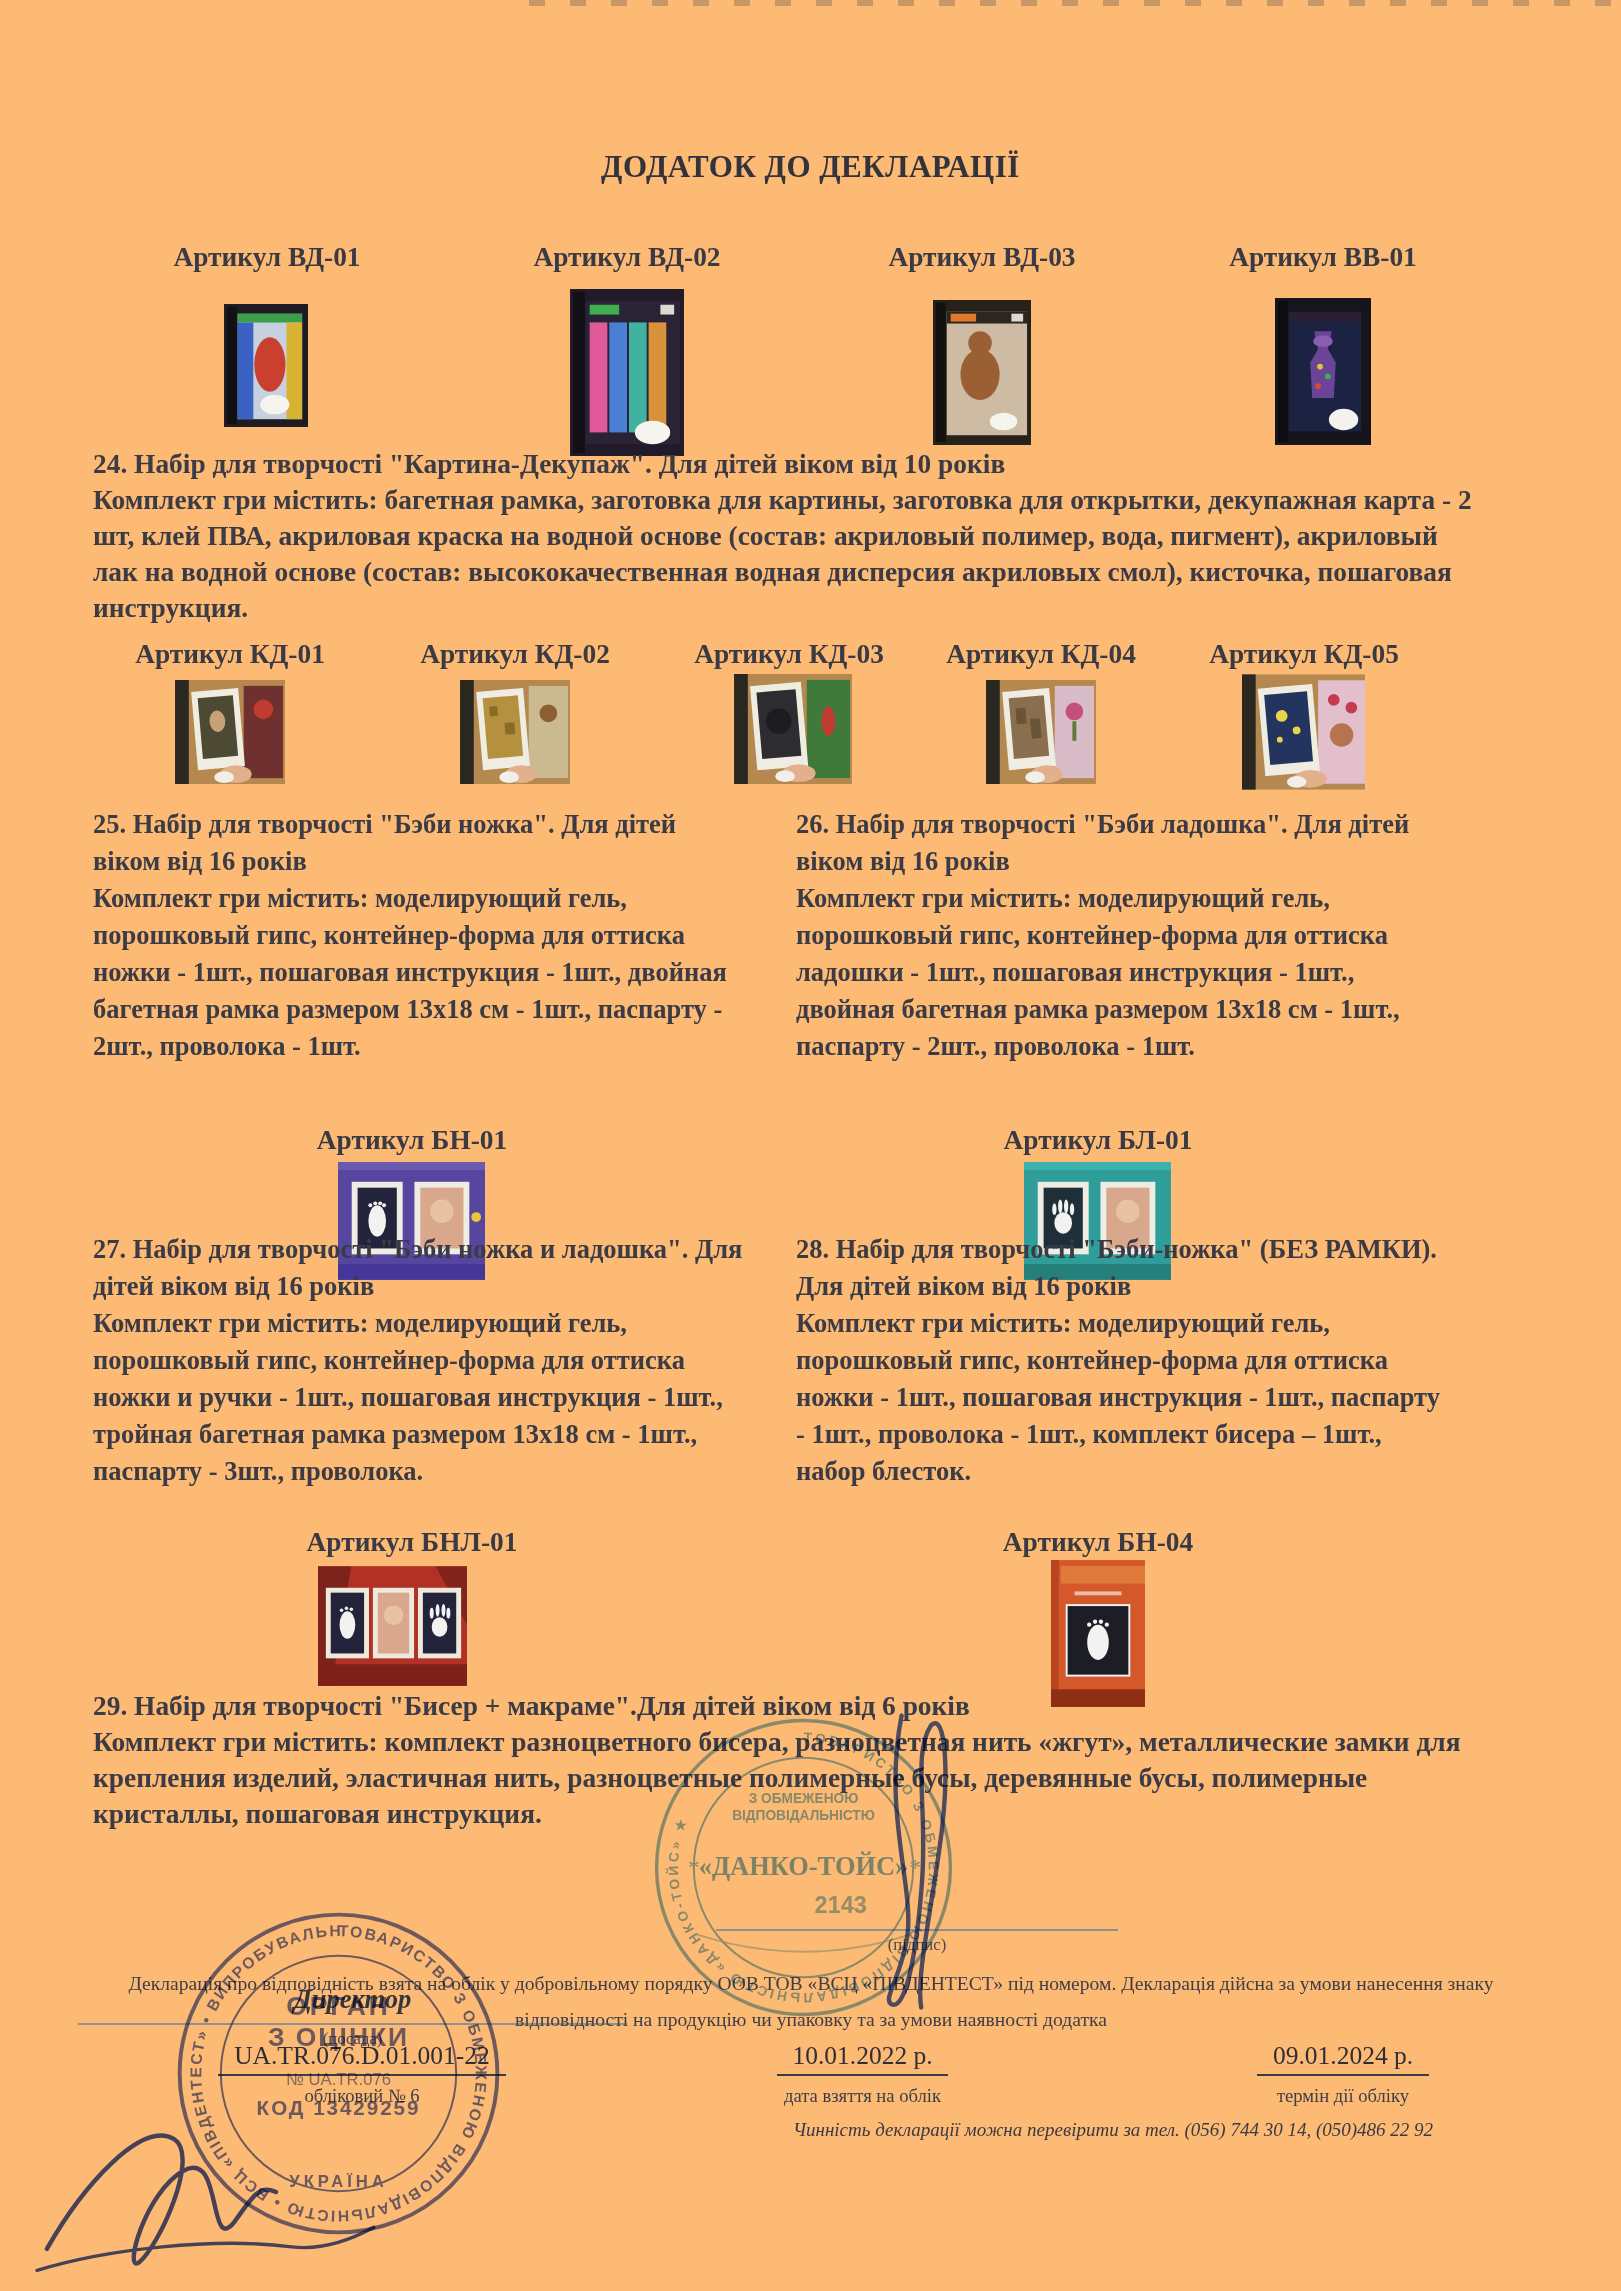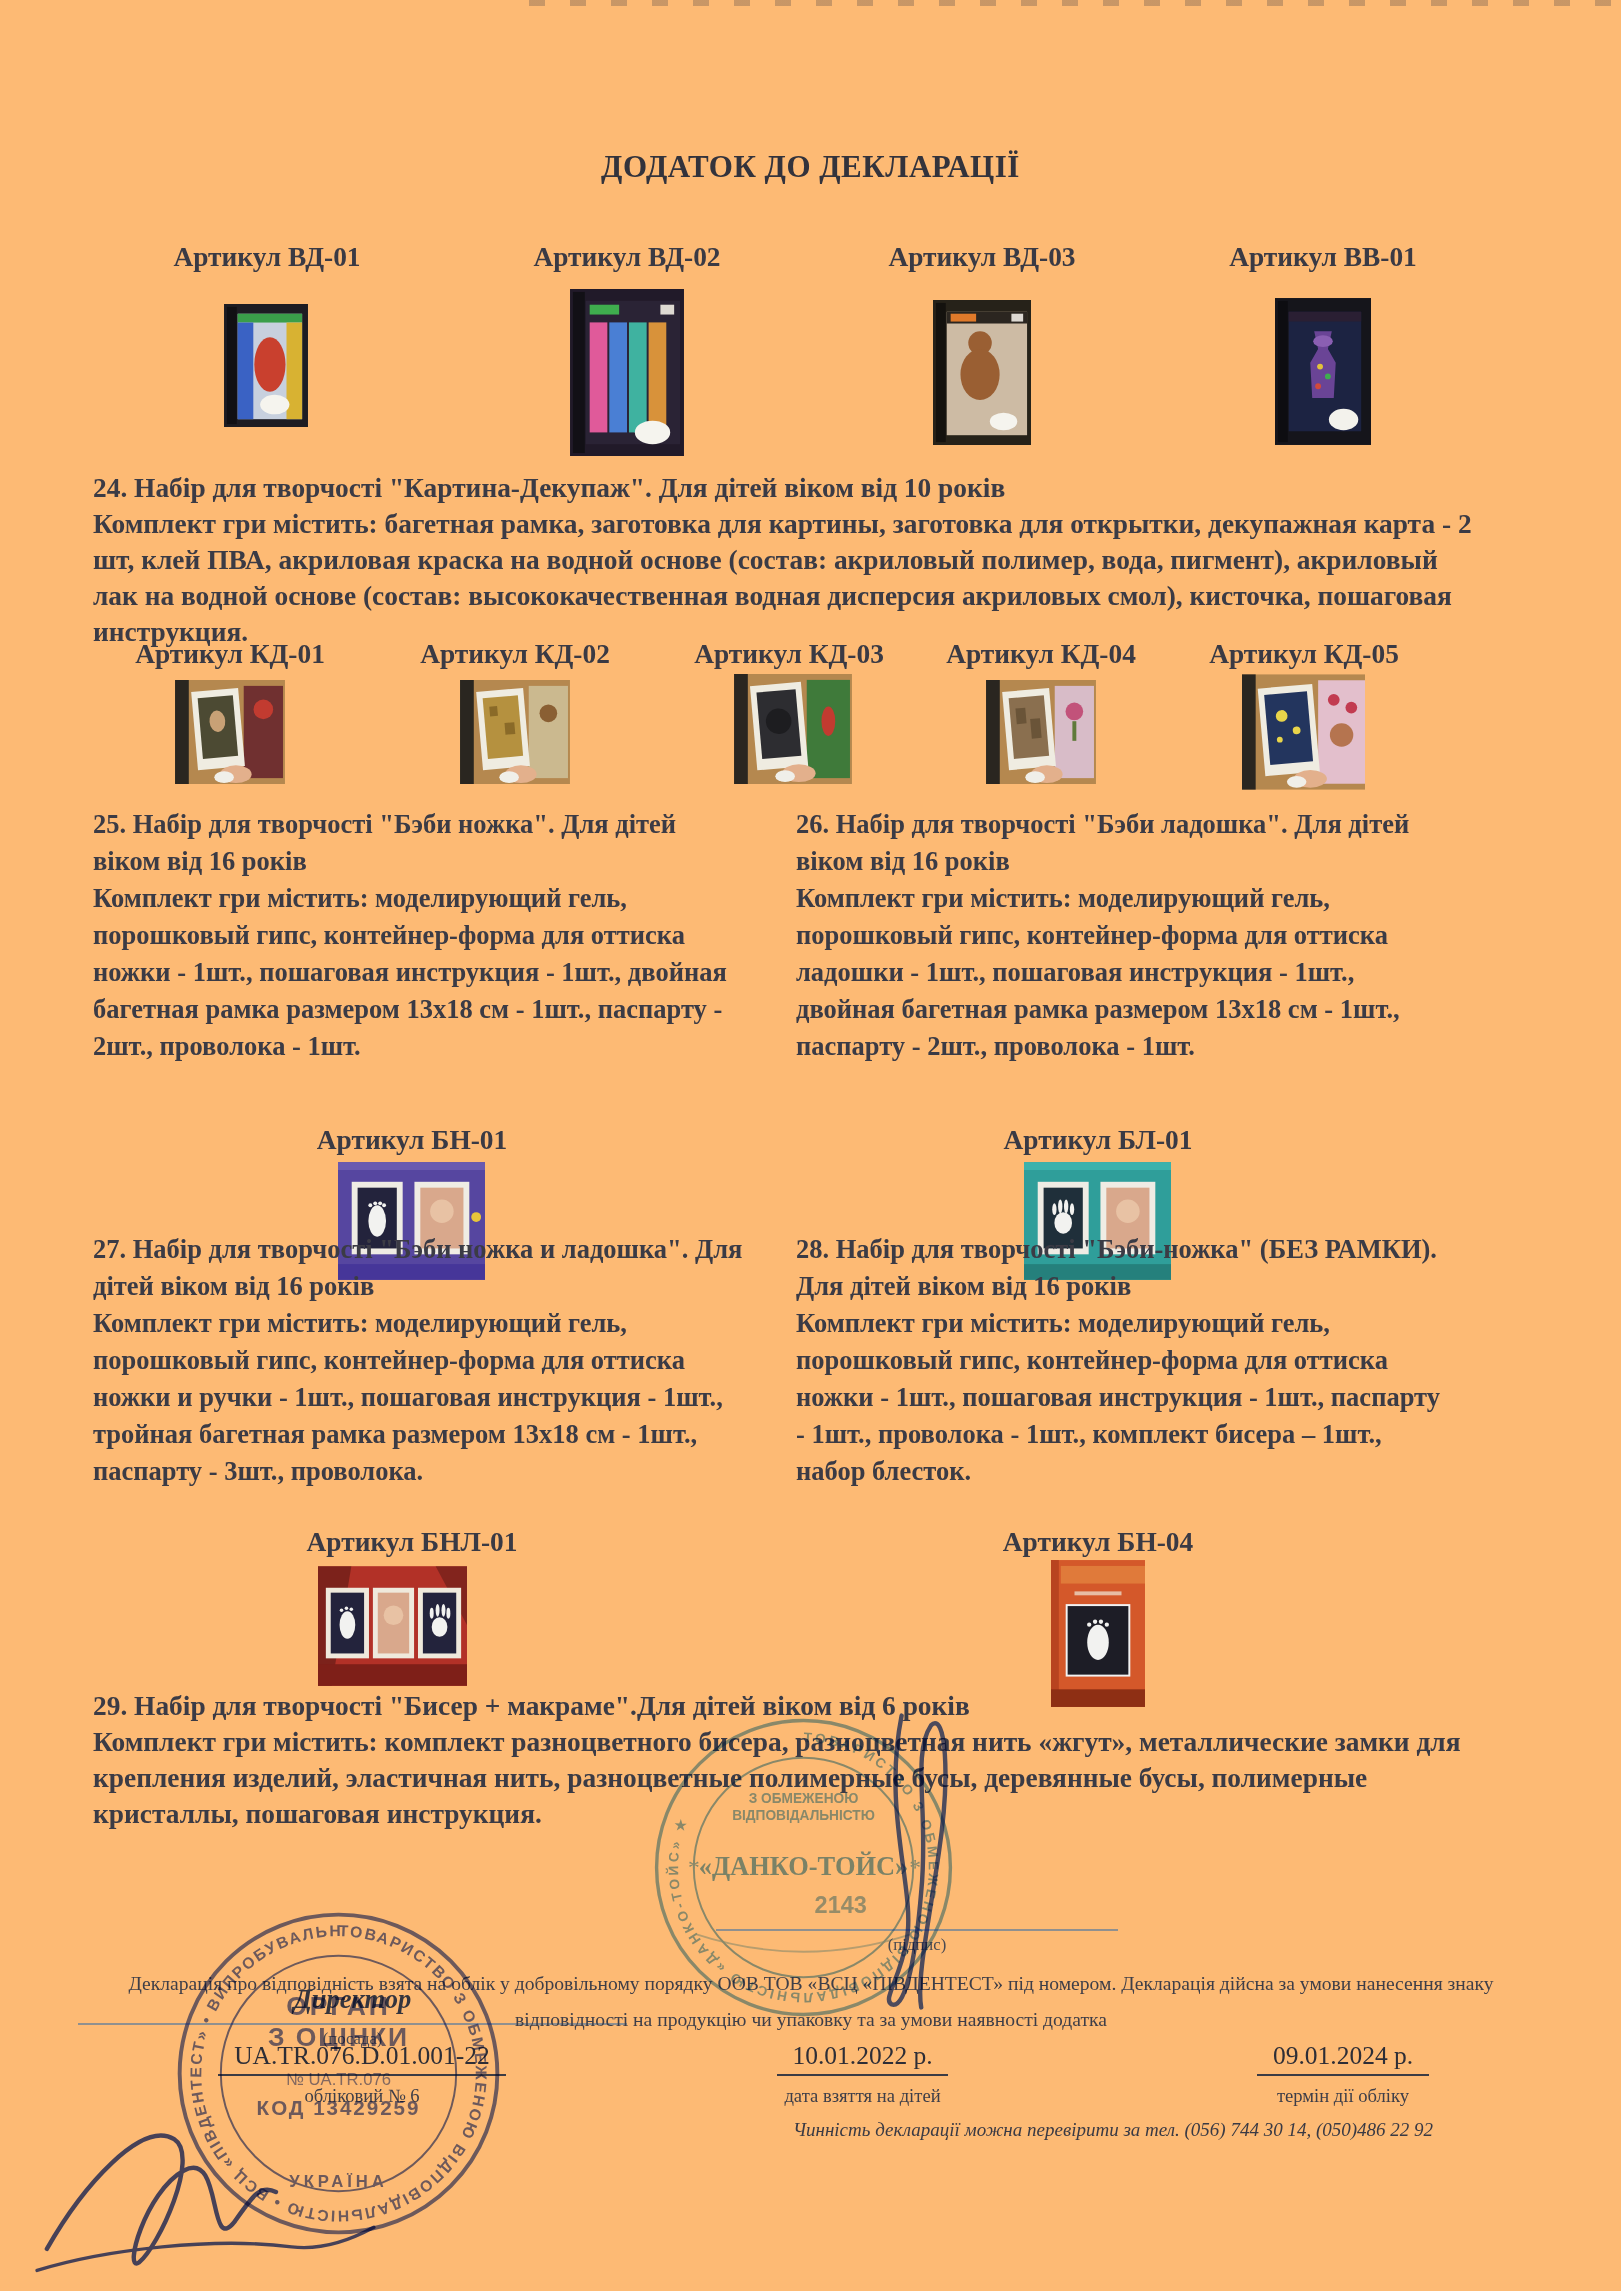--- a/index.html
+++ b/index.html
@@ -77,21 +77,21 @@
     <rect x="14" y="14" width="74" height="122" fill="#1c2342"></rect>
       <rect x="14" y="14" width="74" height="10" fill="#2a1f33"></rect>
     <polygon points="40,34 58,34 54,52 62,66 60,102 38,102 36,66 44,52" fill="#6a4496"></polygon>
     <ellipse cx="49" cy="44" rx="10" ry="6" fill="#8a5fb2"></ellipse>
     <circle cx="46" cy="70" r="3" fill="#e2c23a"></circle>
       <circle cx="54" cy="80" r="3" fill="#3fae4e"></circle>
       <circle cx="44" cy="90" r="3" fill="#d24a3a"></circle>
     <ellipse cx="70" cy="124" rx="15" ry="11" fill="#f3f2ec"></ellipse>
   </svg>
 
-  <div class="abs para wide" style="top:446px;left:93px;width:1392px;margin-top:24px;">
+  <div class="abs para wide" style="top:446px;left:93px;width:1392px;">
     <div class="h">24. Набір для творчості "Картина-Декупаж". Для дітей віком від 10 років</div>
     <div class="b">Комплект гри містить: багетная рамка, заготовка для картины, заготовка для открытки, декупажная карта - 2 шт, клей ПВА, акриловая краска на водной основе (состав: акриловый полимер, вода, пигмент), акриловый лак на водной основе (состав: высококачественная водная дисперсия акриловых смол), кисточка, пошаговая инструкция.</div>
   </div>
 
   <div class="abs art-label" style="top:639px;left:83px;width:294px;">Артикул КД-01</div>
   <div class="abs art-label" style="top:639px;left:368px;width:294px;">Артикул КД-02</div>
   <div class="abs art-label" style="top:639px;left:642px;width:294px;">Артикул КД-03</div>
   <div class="abs art-label" style="top:639px;left:894px;width:294px;">Артикул КД-04</div>
   <div class="abs art-label" style="top:639px;left:1157px;width:294px;">Артикул КД-05</div>
 
@@ -277,21 +277,21 @@
   </div>
 
   <div class="abs reg-note" style="top:1966px;left:108px;width:1406px;">Декларація про відповідність взята на облік у добровільному порядку ООВ ТОВ «ВСЦ «ПІВДЕНТЕСТ» під номером. Декларація дійсна за умови нанесення знаку відповідності на продукцію чи упаковку та за умови наявності додатка</div>
 
   <div class="abs" style="top:2041px;left:127px;width:470px;">
     <div class="reg-big"><span class="u">UA.TR.076.D.01.001-22</span></div>
     <div class="reg-sub">обліковий № 6</div>
   </div>
   <div class="abs" style="top:2041px;left:686px;width:353px;">
     <div class="reg-big"><span class="u">10.01.2022 р.</span></div>
-    <div class="reg-sub">дата взяття на дітей</div>
+    <div class="reg-sub">дата взяття на облік</div>
   </div>
   <div class="abs" style="top:2041px;left:1157px;width:372px;">
     <div class="reg-big"><span class="u">09.01.2024 р.</span></div>
     <div class="reg-sub">термін дії обліку</div>
   </div>
 
   <div class="abs verify" style="top:2119px;left:706px;width:814px;">Чинність декларації можна перевірити за тел. (056) 744 30 14, (050)486 22 92</div>
 
   <svg class="abs stamp" style="top:1701px;left:637px;" width="333" height="333" viewBox="0 0 340 340">
     <defs>

